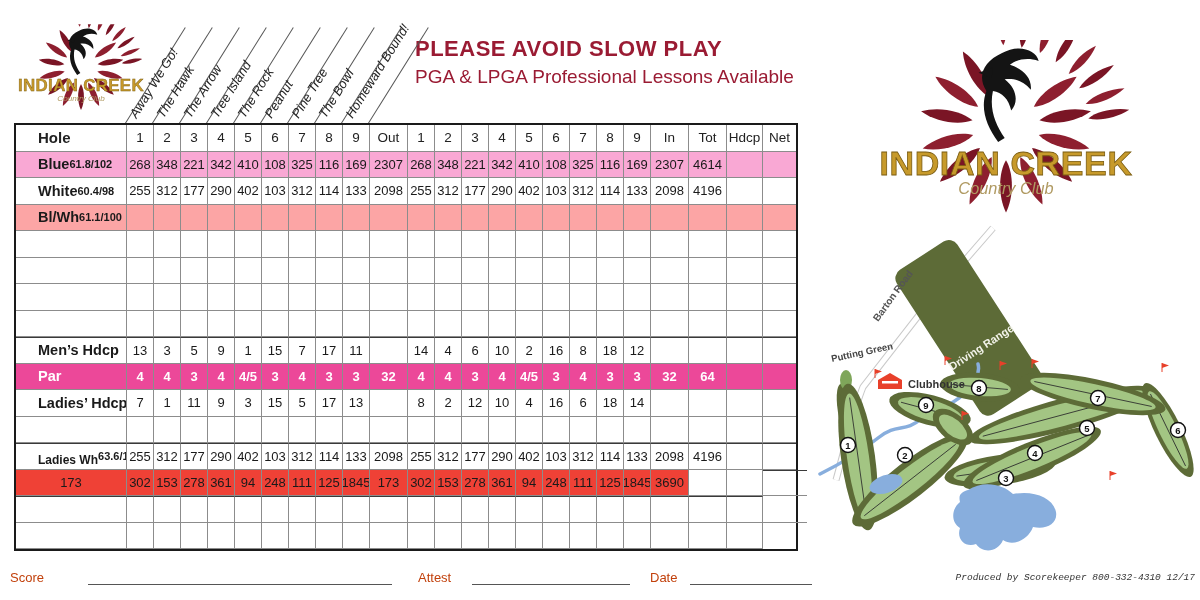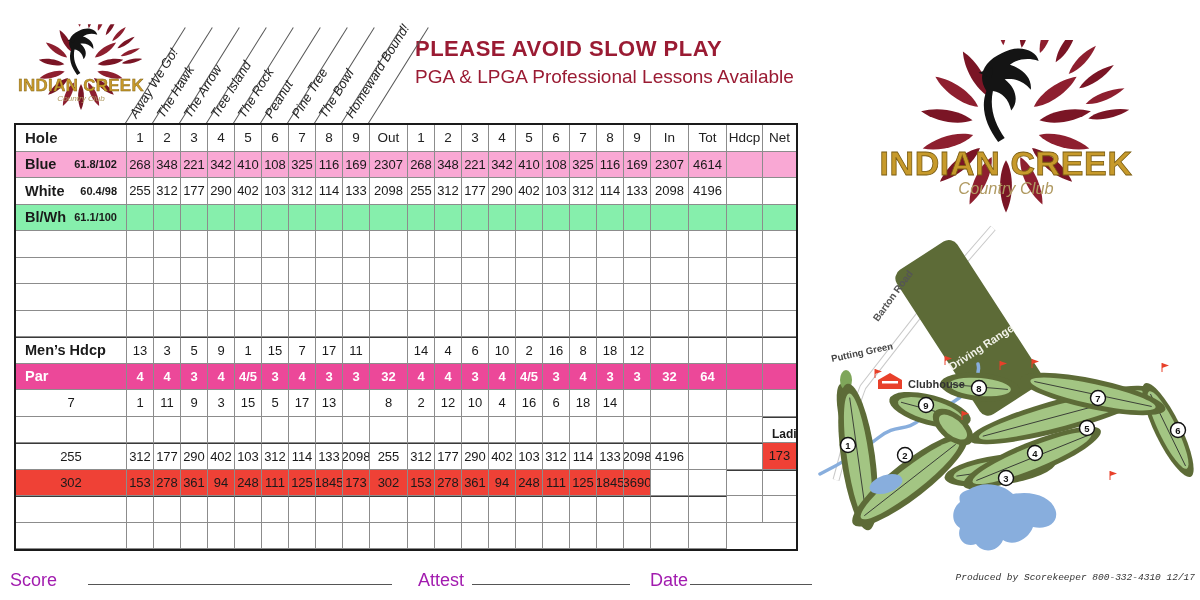--- a/index.html
+++ b/index.html
@@ -18,33 +18,33 @@
               color:#222;white-space:nowrap;transform-origin:left bottom;transform:rotate(-58deg);top:105px;}
 
   
   #scorecard{position:absolute;left:14px;top:123px;display:grid;
     grid-template-columns:111px repeat(9,27px) 38px repeat(9,27px) 38px 38px 36px 33px;
     grid-auto-rows:26.5px;border:2px solid #1a1a1a;background:#fff;}
   .cell{border-right:1px solid #8c8c8c;border-bottom:1px solid #8c8c8c;display:flex;
         align-items:center;justify-content:center;font-size:13px;color:#1a1a1a;overflow:hidden;}
   .cell:nth-child(24n){border-right:none;}
   .head{font-size:13.5px;color:#222;}
-  .rowlabel{justify-content:space-between;padding:0 9px;font-weight:bold;font-size:15px;}
+  .rowlabel{justify-content:space-between;padding:0 22px;font-weight:bold;font-size:15px;}
   .rowlabel .lname{font-weight:bold;font-size:14.5px;white-space:nowrap;}
   .rowlabel .lname.small{font-size:12px;margin-top:8px;}
   .rowlabel .lrate{font-weight:bold;font-size:11px;white-space:nowrap;}
   .blue{background:#f9a8d4;}
-  .yellow{background:#86efac;}
+  .yellow{background:#fca5a5;}
   .green{background:#ec4899;color:#fff;font-weight:bold;}
   .green .lname,.green .lrate{color:#fff;}
   .red{background:#EF4136;}
   .sep{border-top:1px solid #3a3a3a;}
 
   
-  .sig{position:absolute;top:570px;font-size:18px;color:#a21caf;}
+  .sig{position:absolute;top:570px;font-size:13px;color:#c2410c;}
   .sigline{position:absolute;top:584px;border-bottom:1px solid #555;height:0;}
   .fineprint{position:absolute;top:572px;left:940px;width:255px;text-align:right;
              font-family:Liberation Mono, monospace;font-style:italic;font-size:9.5px;color:#333;}
 
   svg text{font-family:"Liberation Sans",sans-serif;}
 </style>
 </head>
 <body>
 
 <div class="card">
@@ -380,20 +380,24 @@
       <div class="cell green">4</div>
       <div class="cell green">4/5</div>
       <div class="cell green">3</div>
       <div class="cell green">4</div>
       <div class="cell green">3</div>
       <div class="cell green">3</div>
       <div class="cell green">32</div>
       <div class="cell green">64</div>
       <div class="cell green"></div>
       <div class="cell green"></div>
+      <div class="cell rowlabel plain">
+        <span class="lname">Ladies’ Hdcp</span>
+        <span class="lrate"></span>
+      </div>
       <div class="cell plain">7</div>
       <div class="cell plain">1</div>
       <div class="cell plain">11</div>
       <div class="cell plain">9</div>
       <div class="cell plain">3</div>
       <div class="cell plain">15</div>
       <div class="cell plain">5</div>
       <div class="cell plain">17</div>
       <div class="cell plain">13</div>
       <div class="cell plain"></div>

